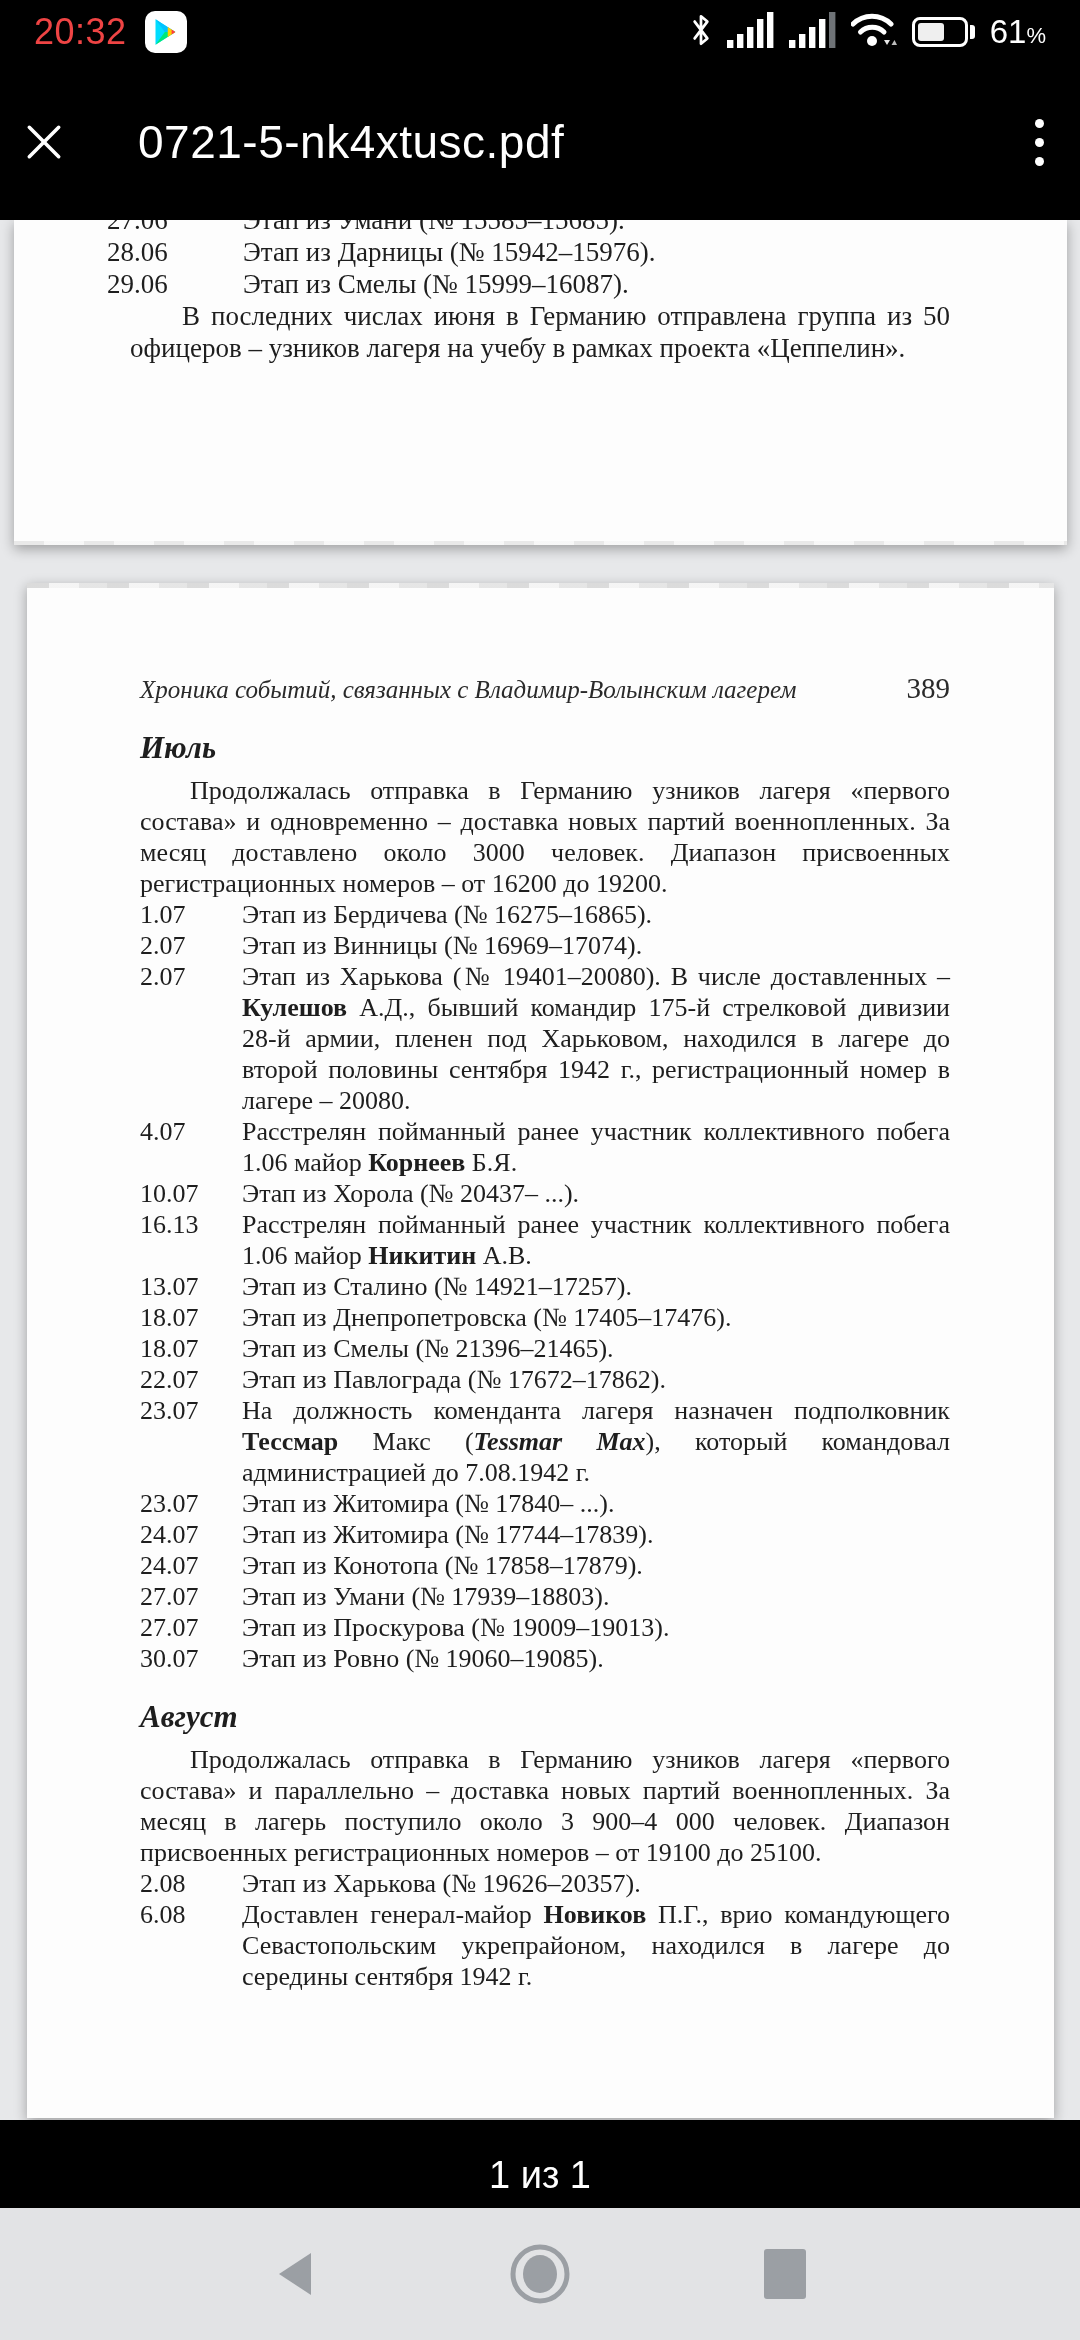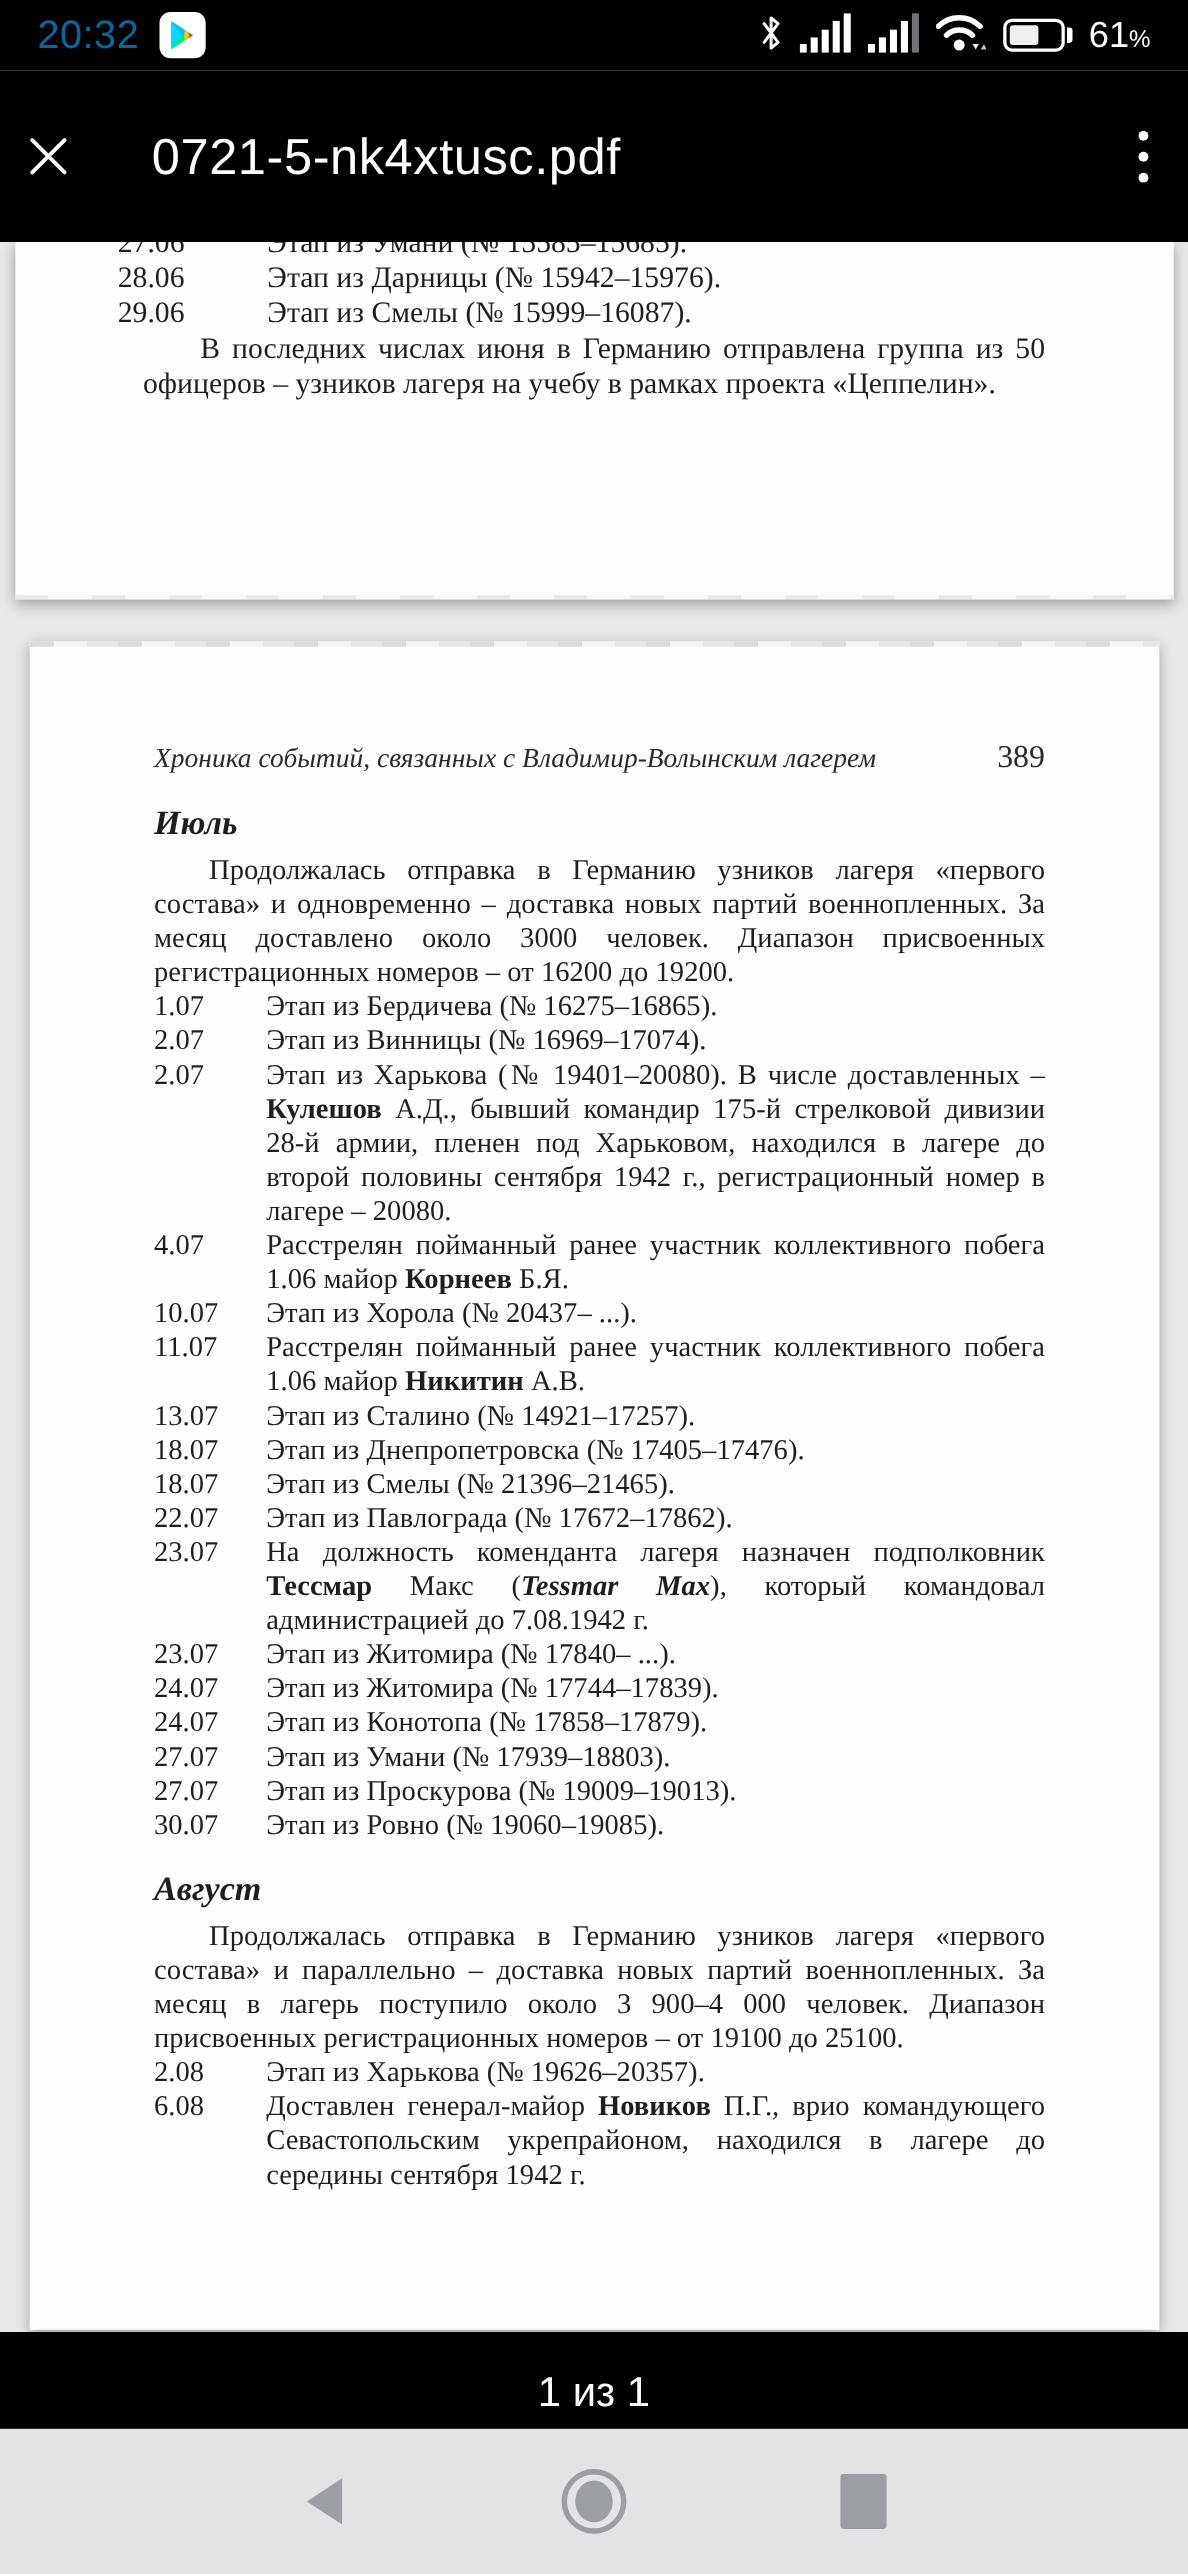--- a/index.html
+++ b/index.html
@@ -3,21 +3,21 @@
 <meta charset="utf-8">
 <style>
   html,body{margin:0;padding:0;background:#111;}
   .screen{position:relative;width:1080px;height:2340px;overflow:hidden;background:#e8e9eb;
           font-family:"Liberation Sans","DejaVu Sans",sans-serif;}
 
   
   .status-bar{position:absolute;top:0;left:0;right:0;height:64px;background:#000;
     display:flex;align-items:center;justify-content:space-between;padding:0 34px;box-sizing:border-box;}
   .sb-left{display:flex;align-items:center;gap:18px;}
-  .sb-time{color:#0369a1;font-size:36px;font-weight:500;letter-spacing:.5px;}
+  .sb-time{color:#ef4444;font-size:36px;font-weight:500;letter-spacing:.5px;}
   .play-badge{width:42px;height:42px;background:#fff;border-radius:10px;display:flex;align-items:center;justify-content:center;}
   .sb-right{display:flex;align-items:center;gap:15px;}
   .pct{color:#fff;font-size:33px;font-weight:500;}
   .pct small{font-size:22px;font-weight:400;}
   .batt{display:flex;align-items:center;}
   .batt-body{width:56px;height:30px;border:3px solid #fff;border-radius:8px;display:flex;align-items:center;padding:3px;box-sizing:border-box;}
   .batt-fill{width:60%;height:100%;background:#efefef;border-radius:3px;}
   .batt-nub{width:5px;height:14px;background:#fff;border-radius:0 3px 3px 0;margin-left:2px;}
 
   
@@ -188,21 +188,21 @@
             </div>
             <div class="entry">
               <span class="edate">4.07</span>
               <span class="etext"><span>Расстрелян пойманный ранее участник коллективного побега 1.06 майор </span><span class="seg-b">Корнеев</span><span> Б.Я.</span></span>
             </div>
             <div class="entry">
               <span class="edate">10.07</span>
               <span class="etext"><span>Этап из Хорола (№ 20437– ...).</span></span>
             </div>
             <div class="entry">
-              <span class="edate">11.07</span>
+              <span class="edate">16.13</span>
               <span class="etext"><span>Расстрелян пойманный ранее участник коллективного побега 1.06 майор </span><span class="seg-b">Никитин</span><span> А.В.</span></span>
             </div>
             <div class="entry">
               <span class="edate">13.07</span>
               <span class="etext"><span>Этап из Сталино (№ 14921–17257).</span></span>
             </div>
             <div class="entry">
               <span class="edate">18.07</span>
               <span class="etext"><span>Этап из Днепропетровска (№ 17405–17476).</span></span>
             </div>

